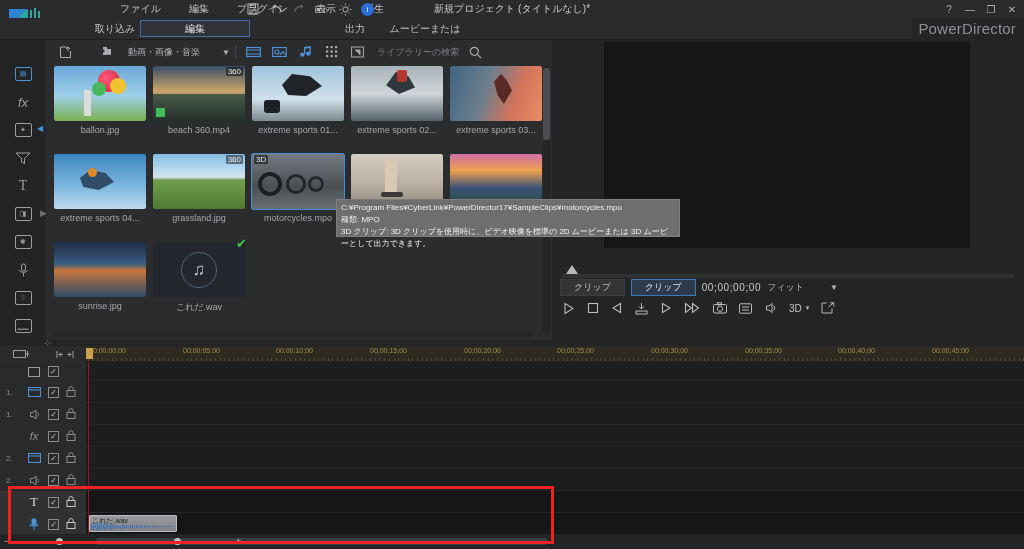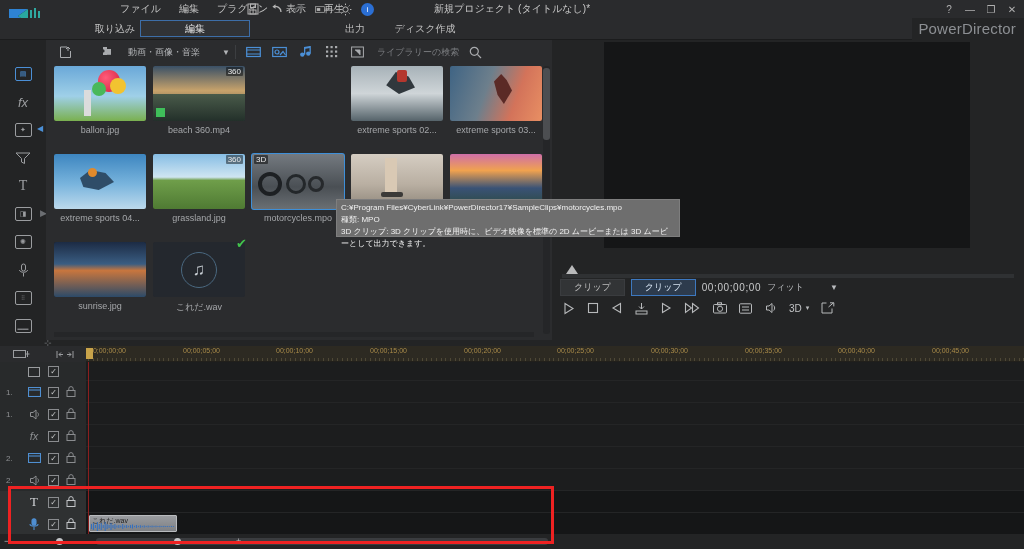--- a/index.html
+++ b/index.html
@@ -16,21 +16,21 @@
   
   .titlebar {
     position: absolute; left: 0; top: 0; width: 1024px; height: 18px;
     background: #2a2b2d;
     display: flex; align-items: center;
   }
   .logo {
     position: absolute; left: 6px; top: 2px; width: 38px; height: 28px;
     display: flex; align-items: center; justify-content: center;
   }
-  .menu-items { position: absolute; left: 118px; top: 0; height: 18px; display: flex; align-items: center; gap: 14px; }
+  .menu-items { position: absolute; left: 118px; top: 0; height: 18px; display: flex; align-items: center; gap: 24px; }
   .menu-item { font-size: 10px; color: #c2c2c2; padding: 1px 2px; cursor: default; }
   .tb-icons { position: absolute; left: 246px; top: 0; height: 18px; display: flex; align-items: center; gap: 9px; }
   .tbi { width: 14px; height: 14px; display: flex; align-items: center; justify-content: center; color: #b4b4b4; }
   .tbi.dim { color: #5c5e60; }
   .tbi svg { display: block; }
   .badge-blue {
     width: 13px; height: 13px; border-radius: 50%;
     background: #2b6fd4; color: #fff; font-size: 8px;
     display: flex; align-items: center; justify-content: center;
   }
@@ -302,21 +302,21 @@
     <div class="wc">?</div>
     <div class="wc">—</div>
     <div class="wc">❐</div>
     <div class="wc">✕</div>
   </div>
 
   <div class="tabbar">
     <div class="tab" style="left:60px;width:110px;">取り込み</div>
     <div class="tab active" style="left:140px;width:110px;">編集</div>
     <div class="tab" style="left:300px;width:110px;">出力</div>
-    <div class="tab" style="left:340px;width:170px;">ディスク作成</div>
+    <div class="tab" style="left:340px;width:170px;">ムービーまたは</div>
   </div>
   <div class="brand">PowerDirector</div>
 
   <div class="rail">
     <div class="rail-btn active" style="margin-top:20px">
       <span class="boxico">▤</span>
     </div>
     <div class="rail-arrow" style="top:84px">◀</div>
     <div class="rail-btn">
       <span style="font-style:italic;font-size:13px;">fx</span>
@@ -436,20 +436,28 @@
         <div class="mlabel">ballon.jpg</div>
       </div>
       <div class="media-item" style="left:99px;top:0px;">
         <div class="thumb">
           <div style="position:absolute;inset:0;background:linear-gradient(180deg,#3a5066 0%,#c8a36b 45%,#26323c 100%);"></div>
           <div style="position:absolute;left:0;top:28px;width:100%;height:27px;background:linear-gradient(180deg,#4a5b4a,#23302a);"></div>
           <div class="tag360">360</div>
           <div class="cube3d"></div>
         </div>
         <div class="mlabel">beach 360.mp4</div>
+      </div>
+      <div class="media-item" style="left:198px;top:0px;">
+        <div class="thumb">
+          <div style="position:absolute;inset:0;background:linear-gradient(180deg,#9fc3dd 0%,#cfe0ea 60%,#7b8a90 100%);"></div>
+          <div style="position:absolute;left:30px;top:8px;width:40px;height:22px;background:#202428;clip-path:polygon(0 50%,25% 0,70% 10%,100% 55%,60% 100%,15% 95%);"></div>
+          <div style="position:absolute;left:12px;top:34px;width:16px;height:13px;background:#1c2024;border-radius:3px;"></div>
+        </div>
+        <div class="mlabel">extreme sports 01...</div>
       </div>
       <div class="media-item" style="left:297px;top:0px;">
         <div class="thumb">
           <div style="position:absolute;inset:0;background:linear-gradient(180deg,#a7b2b8 0%,#cfd5d8 50%,#55636a 100%);"></div>
           <div style="position:absolute;left:32px;top:6px;width:32px;height:22px;background:#31383d;clip-path:polygon(10% 60%,40% 0,80% 20%,100% 70%,50% 100%);"></div>
           <div style="position:absolute;left:46px;top:4px;width:10px;height:12px;background:#b4372e;border-radius:2px;"></div>
         </div>
         <div class="mlabel">extreme sports 02...</div>
       </div>
       <div class="media-item" style="left:396px;top:0px;">

